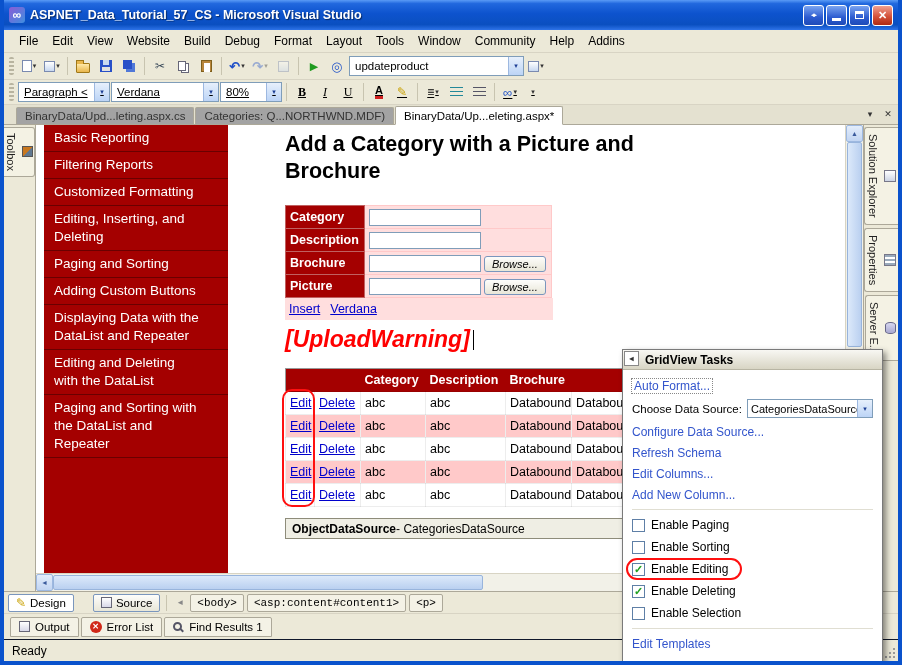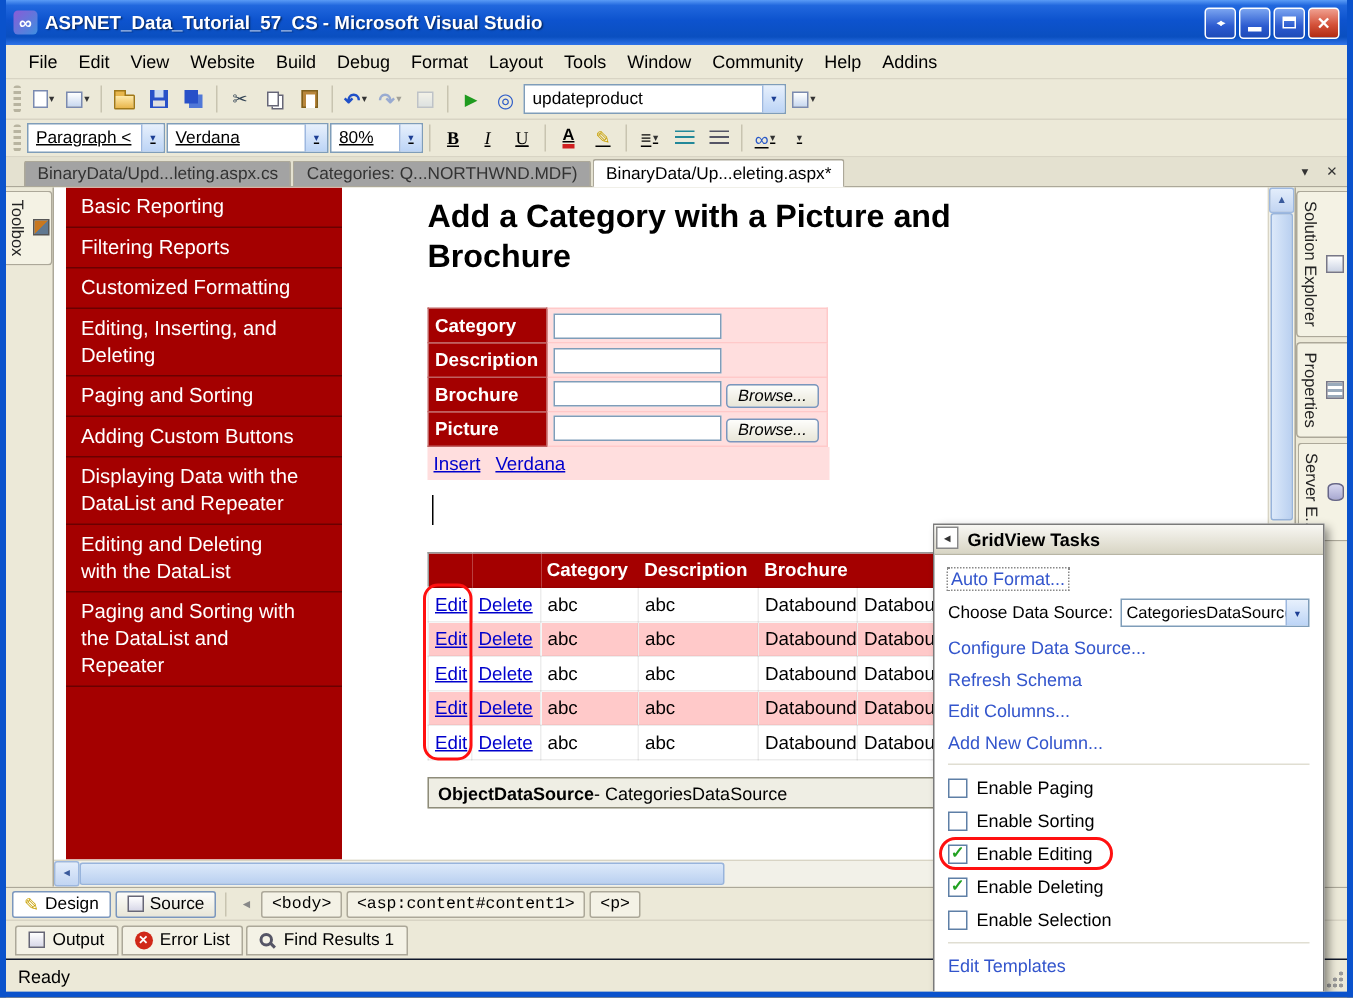--- a/index.html
+++ b/index.html
@@ -117,21 +117,21 @@
 .tcombo{flex:1;height:19px;display:flex;align-items:center;background:#fff;border:1px solid #7F9DB9;font-size:11px;padding-left:3px;justify-content:space-between;min-width:0;}
 .tcombo .val{overflow:hidden;white-space:nowrap;}
 .tcombo .arrow{flex:0 0 15px;height:17px;background:linear-gradient(#E7F0FC,#BCD4F6);border-left:1px solid #9DB8E0;display:flex;align-items:center;justify-content:center;color:#1C3E94;font-size:7px;}
 .tsep2{border-top:1px solid #E0DED2;margin:4px 0;}
 .crow{height:22px;display:flex;align-items:center;position:relative;}
 .cb{width:13px;height:13px;border:1px solid #5E7FA6;background:#fff;display:flex;align-items:center;justify-content:center;font-size:11px;line-height:11px;color:#21A121;font-weight:bold;margin-right:6px;flex:0 0 13px;}
 .oval{position:absolute;left:-6px;top:0;width:116px;height:22px;border:2px solid #FF1010;border-radius:11px;pointer-events:none;}
 
 .viewbar{height:22px;flex:0 0 22px;display:flex;align-items:center;background:#ECE9D8;border-top:1px solid #ACA899;padding:0 4px;gap:3px;}
 .vbtn{height:18px;display:flex;align-items:center;gap:4px;padding:0 7px;font-size:11.5px;border:1px solid #7A96BD;background:#fff;border-radius:2px;}
-.vbtn.flat{background:linear-gradient(#FDFDFB,#E8E6D8);}
+.vbtn.flat{background:linear-gradient(#FDFDFB,#E8E6D8);margin-left:16px;}
 .tagbtn{height:18px;display:flex;align-items:center;padding:0 6px;font-size:11px;border:1px solid #ACA899;background:#F4F2E6;border-radius:2px;font-family:"Liberation Mono",monospace;}
 .navchev{width:14px;height:16px;display:flex;align-items:center;justify-content:center;font-size:8px;color:#888;}
 .vsep{width:1px;height:16px;background:#C8C4B0;margin:0 3px;}
 .bottom-tabs{height:26px;flex:0 0 26px;display:flex;align-items:center;background:#ECE9D8;border-top:1px solid #D8D4C4;padding:0 6px;gap:2px;}
 .btab{height:20px;display:flex;align-items:center;gap:5px;padding:0 8px;font-size:11.5px;border:1px solid #ACA899;background:#F4F2E6;border-radius:2px 2px 0 0;}
 .i-out{width:11px;height:11px;border:1px solid #667;background:linear-gradient(#fff,#D8D8E8);}
 .i-err{width:12px;height:12px;border-radius:50%;background:#D02818;color:#fff;font-size:8px;display:flex;align-items:center;justify-content:center;font-weight:bold;}
 .i-find{width:9px;height:9px;border:2px solid #556;border-radius:50%;position:relative;margin-right:2px;}
 .i-find::after{content:"";position:absolute;width:5px;height:2px;background:#556;transform:rotate(45deg);right:-4px;bottom:-2px;}
 .statusbar{height:22px;flex:0 0 22px;display:flex;align-items:center;background:#ECE9D8;border-top:1px solid #0f172a;padding:0 8px;position:relative;font-size:12px;}
@@ -341,21 +341,21 @@
               <td class="val"><input class="txt" style=""><button class="xpbtn">Browse...</button></td>
             </tr>
           </tbody>
             </table>
 
           <div class="insert-row">
             <a class="dlink">Insert</a>
             <a class="dlink">Verdana</a>
           </div>
 
-          <div class="warning"><span class="caret"></span></div>
+          <div class="warning"><span>[UploadWarning]</span><span class="caret"></span></div>
 
           <div class="grid-wrap">
             <table class="gtable">
               <colgroup>
                   <col style="width:29px">
                   <col style="width:46px">
                   <col style="width:65px">
                   <col style="width:80px">
                   <col style="width:66px">
                   <col style="width:66px">

